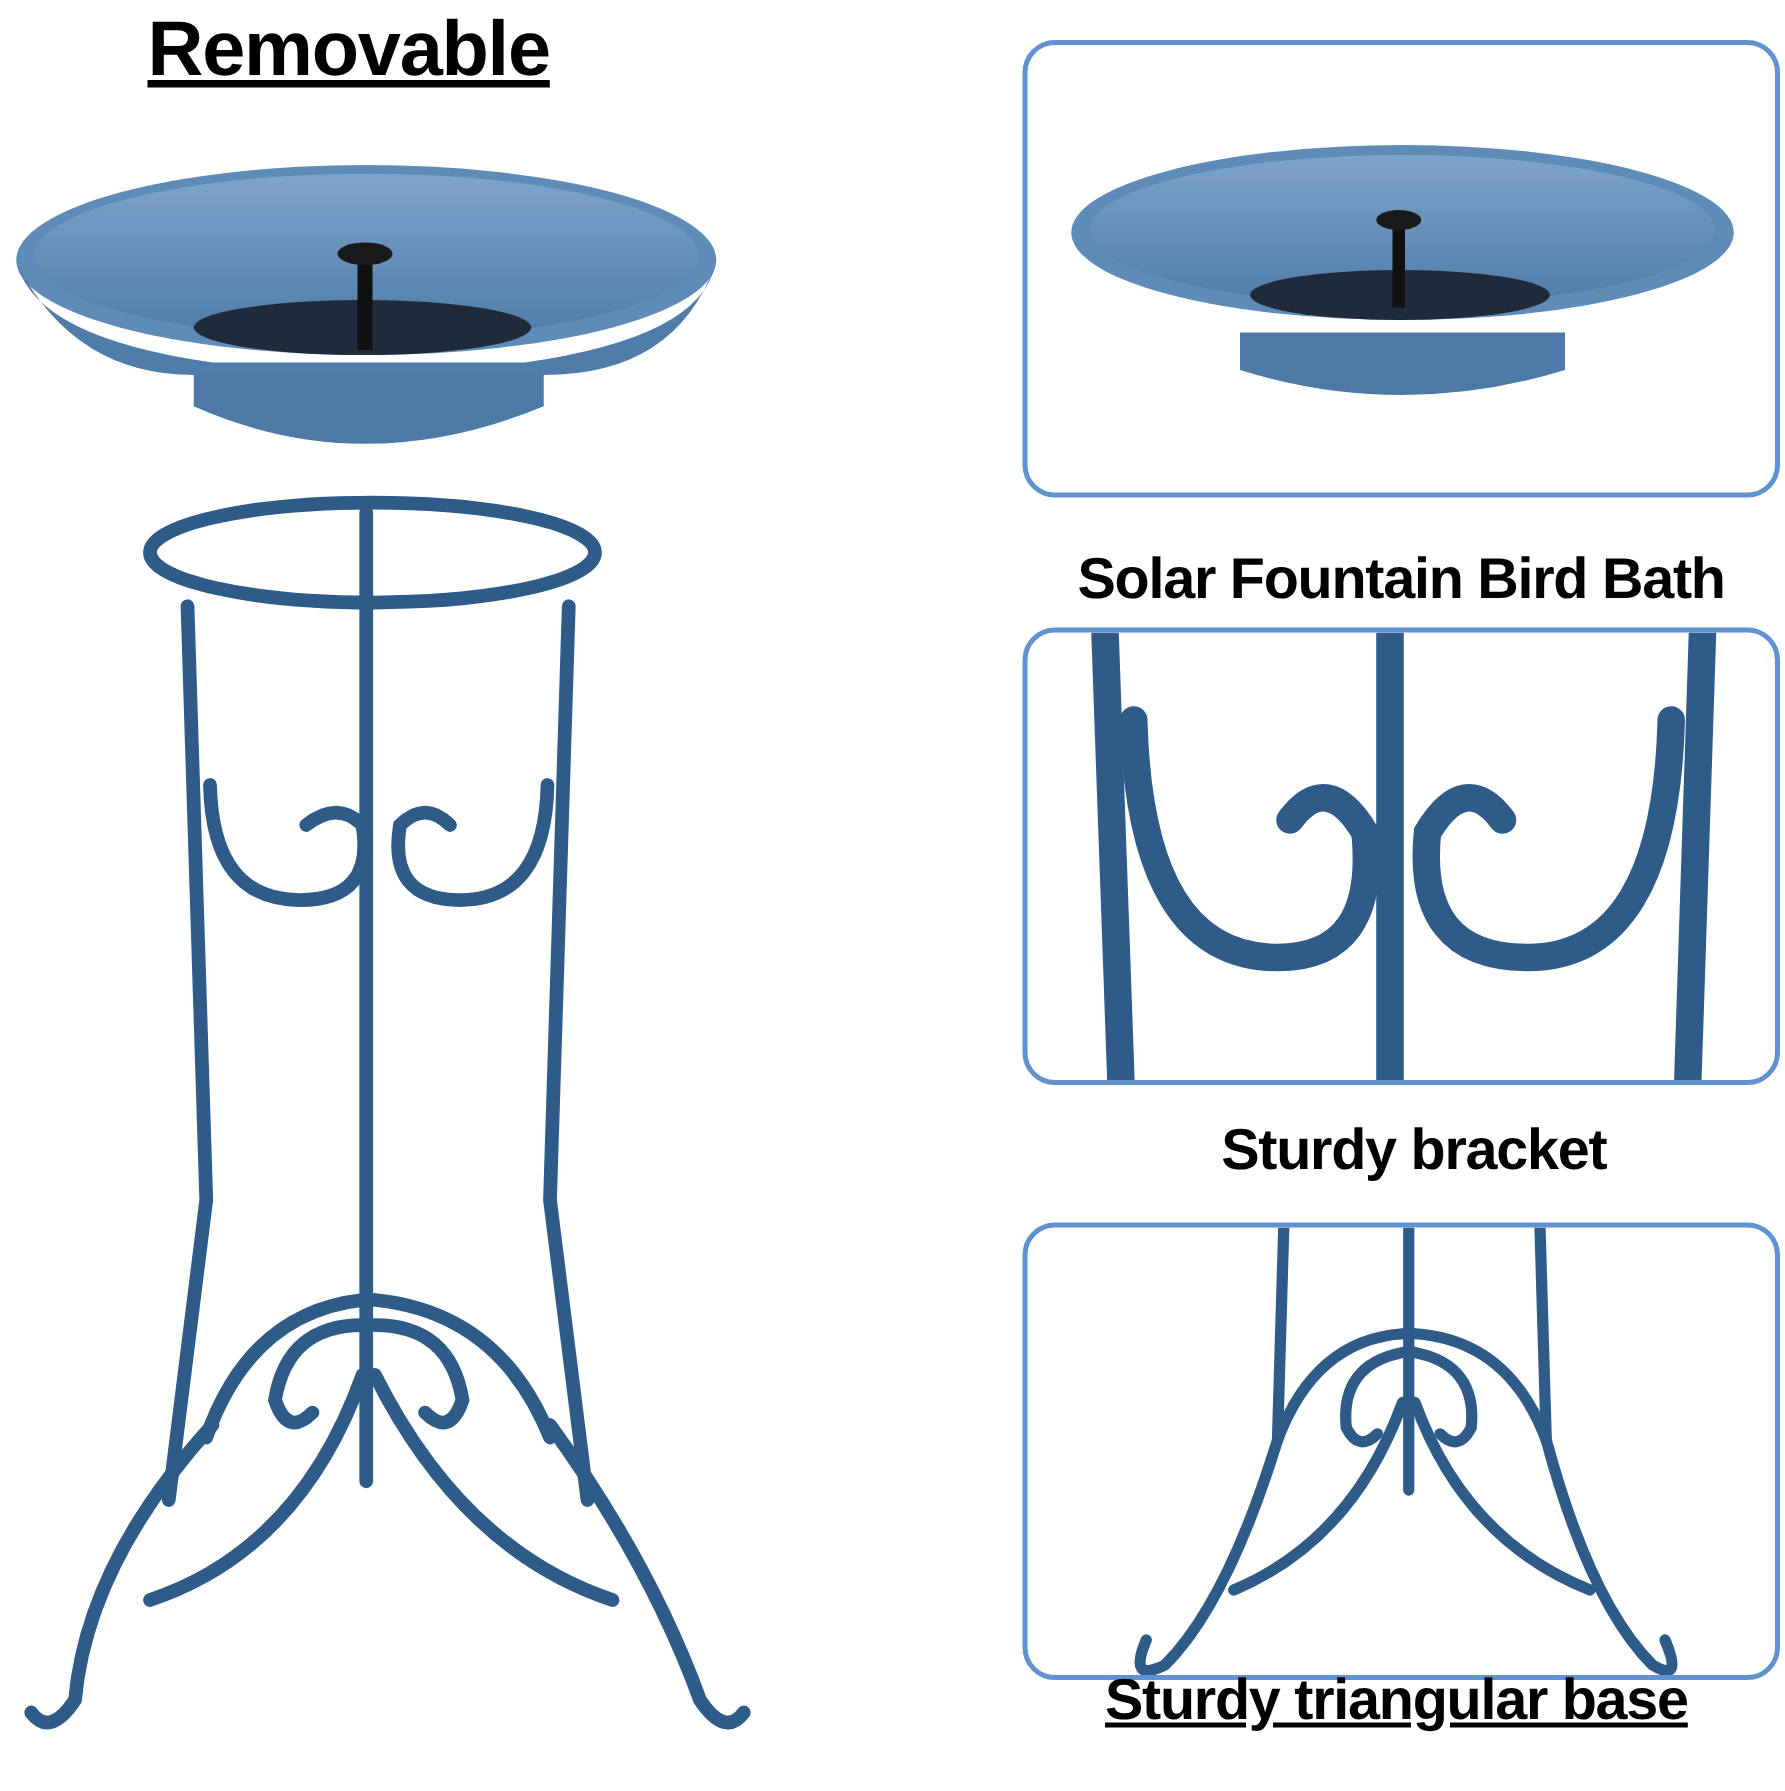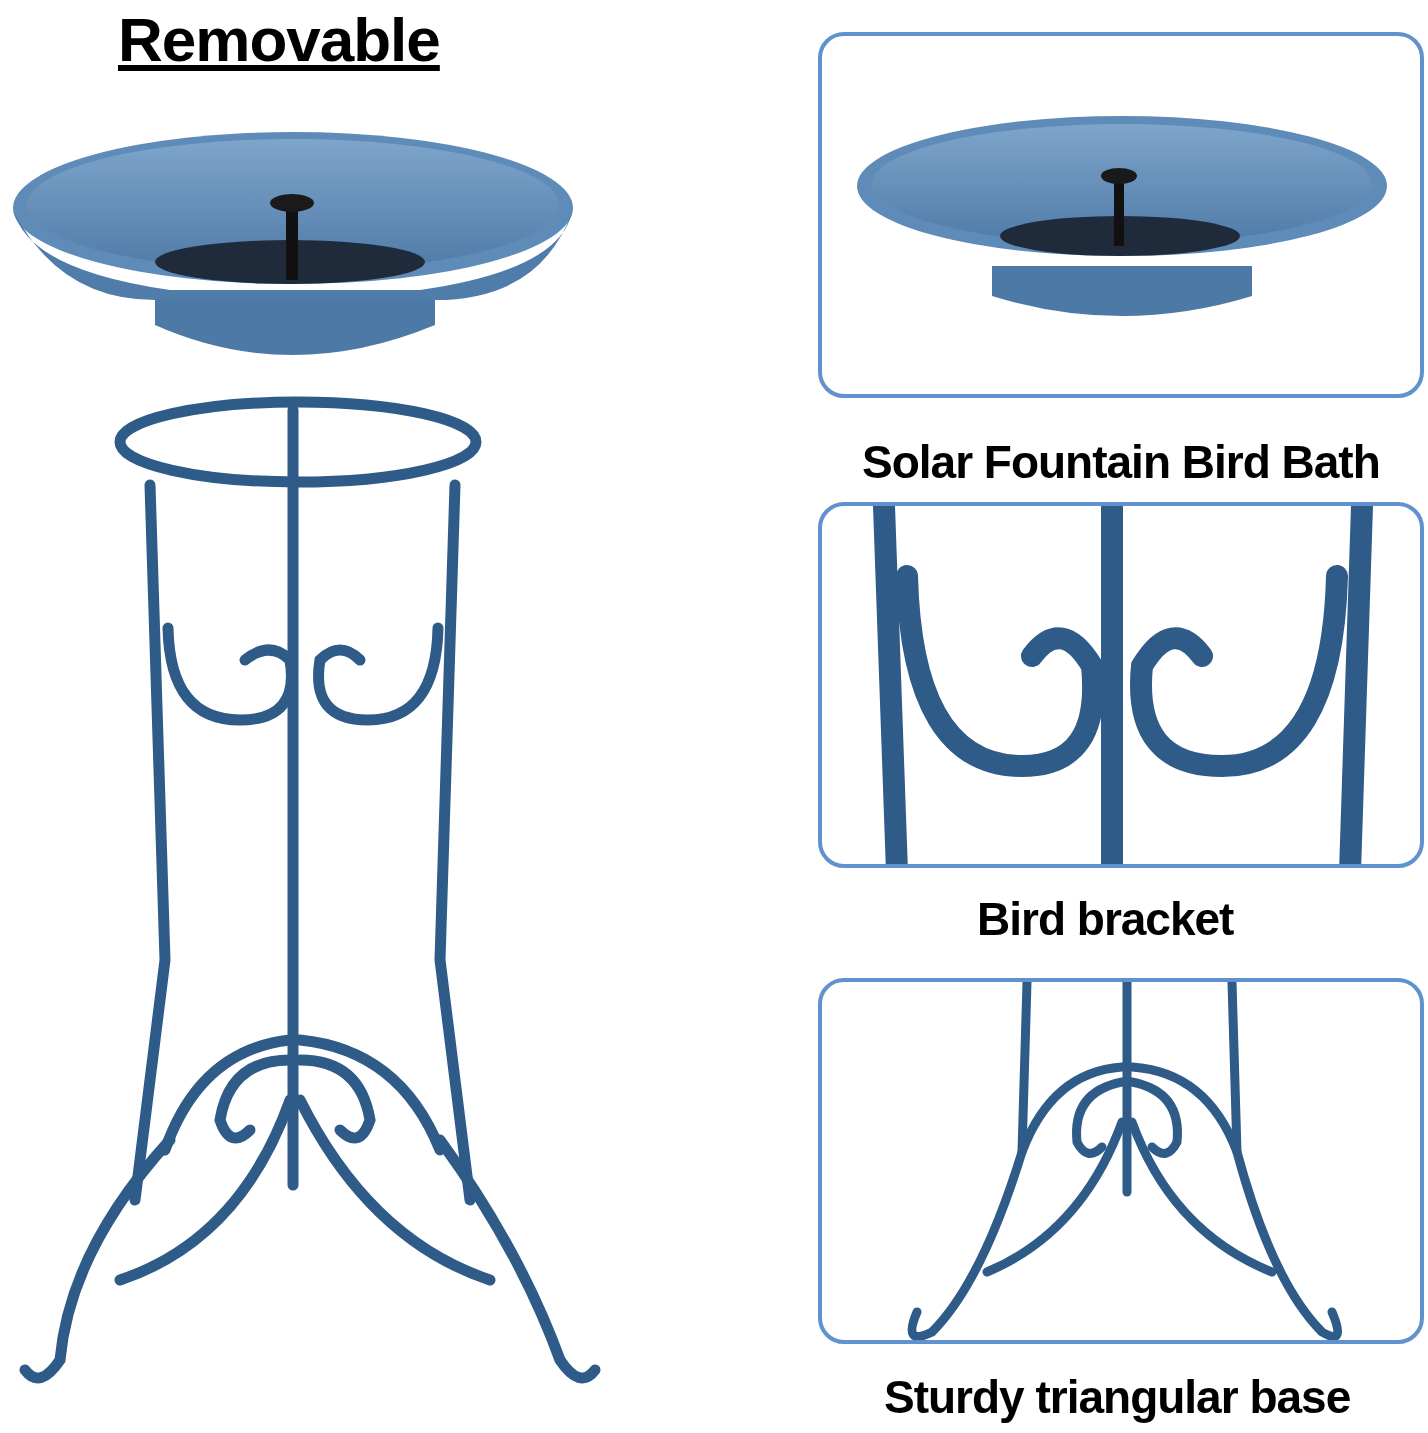--- a/index.html
+++ b/index.html
@@ -6,21 +6,21 @@
   body { width:1428px; height:1433px; position:relative; overflow:hidden; font-family:"Liberation Sans", sans-serif; }
   .title { position:absolute; font-weight:bold; color:#000; white-space:nowrap; letter-spacing:-1px; }
   #t-removable { left:118px; top:4px; font-size:62px;text-decoration:underline; }
   .card { position:absolute; border:4px solid #5f92cf; border-radius:26px; background:#fff; overflow:hidden; box-sizing:border-box; }
   #card1 { left:818px; top:32px; width:606px; height:366px; }
   #card2 { left:818px; top:502px; width:606px; height:366px; }
   #card3 { left:818px; top:978px; width:606px; height:366px; }
   .caption { position:absolute; font-weight:bold; font-size:46px; color:#000; white-space:nowrap; letter-spacing:-1px; }
   #cap1 { left:862px; top:424px;margin-top:11px; }
   #cap2 { left:977px; top:892px; }
-  #cap3 { left:884px; top:1370px; }
+  #cap3 { left:884px; top:1332px;text-decoration:underline; }
   svg { position:absolute; left:0; top:0; }
 </style>
 </head>
 <body>
 
 <div class="title" id="t-removable">Removable</div>
 
 <div style="position:absolute;left:0;top:0;width:800px;height:1433px;">
 <svg width="800" height="1433" viewBox="0 0 800 1433">
   <defs>
@@ -73,21 +73,21 @@
 
 <div class="card" id="card2">
   <svg width="606" height="366" viewBox="0 0 606 366" fill="none" stroke="#2f5b88" stroke-width="22" stroke-linecap="round">
     <path d="M62 0 L75 366"></path>
     <path d="M290 0 L290 366"></path>
     <path d="M540 0 L528 366"></path>
     <path d="M85 70 Q90 260 200 260 Q280 260 270 160 Q240 110 210 150"></path>
     <path d="M515 70 Q510 260 400 260 Q310 260 320 160 Q350 110 380 150"></path>
   </svg>
 </div>
-<div class="caption" id="cap2">Bird bracket</div>
+<div class="caption" id="cap2">Sturdy bracket</div>
 
 <div class="card" id="card3">
   <svg width="606" height="366" viewBox="0 0 606 366" fill="none" stroke="#2f5b88" stroke-width="9" stroke-linecap="round">
     <path d="M205 0 L200 170 Q160 300 110 350 Q80 365 95 330"></path>
     <path d="M410 0 L415 170 Q450 300 500 350 Q525 365 510 330"></path>
     <path d="M305 0 L305 210"></path>
     <path d="M200 170 Q230 90 300 85"></path>
     <path d="M415 170 Q385 90 310 85"></path>
     <path d="M300 100 Q250 110 255 160 Q265 180 280 165"></path>
     <path d="M310 100 Q360 110 355 160 Q345 180 330 165"></path>

